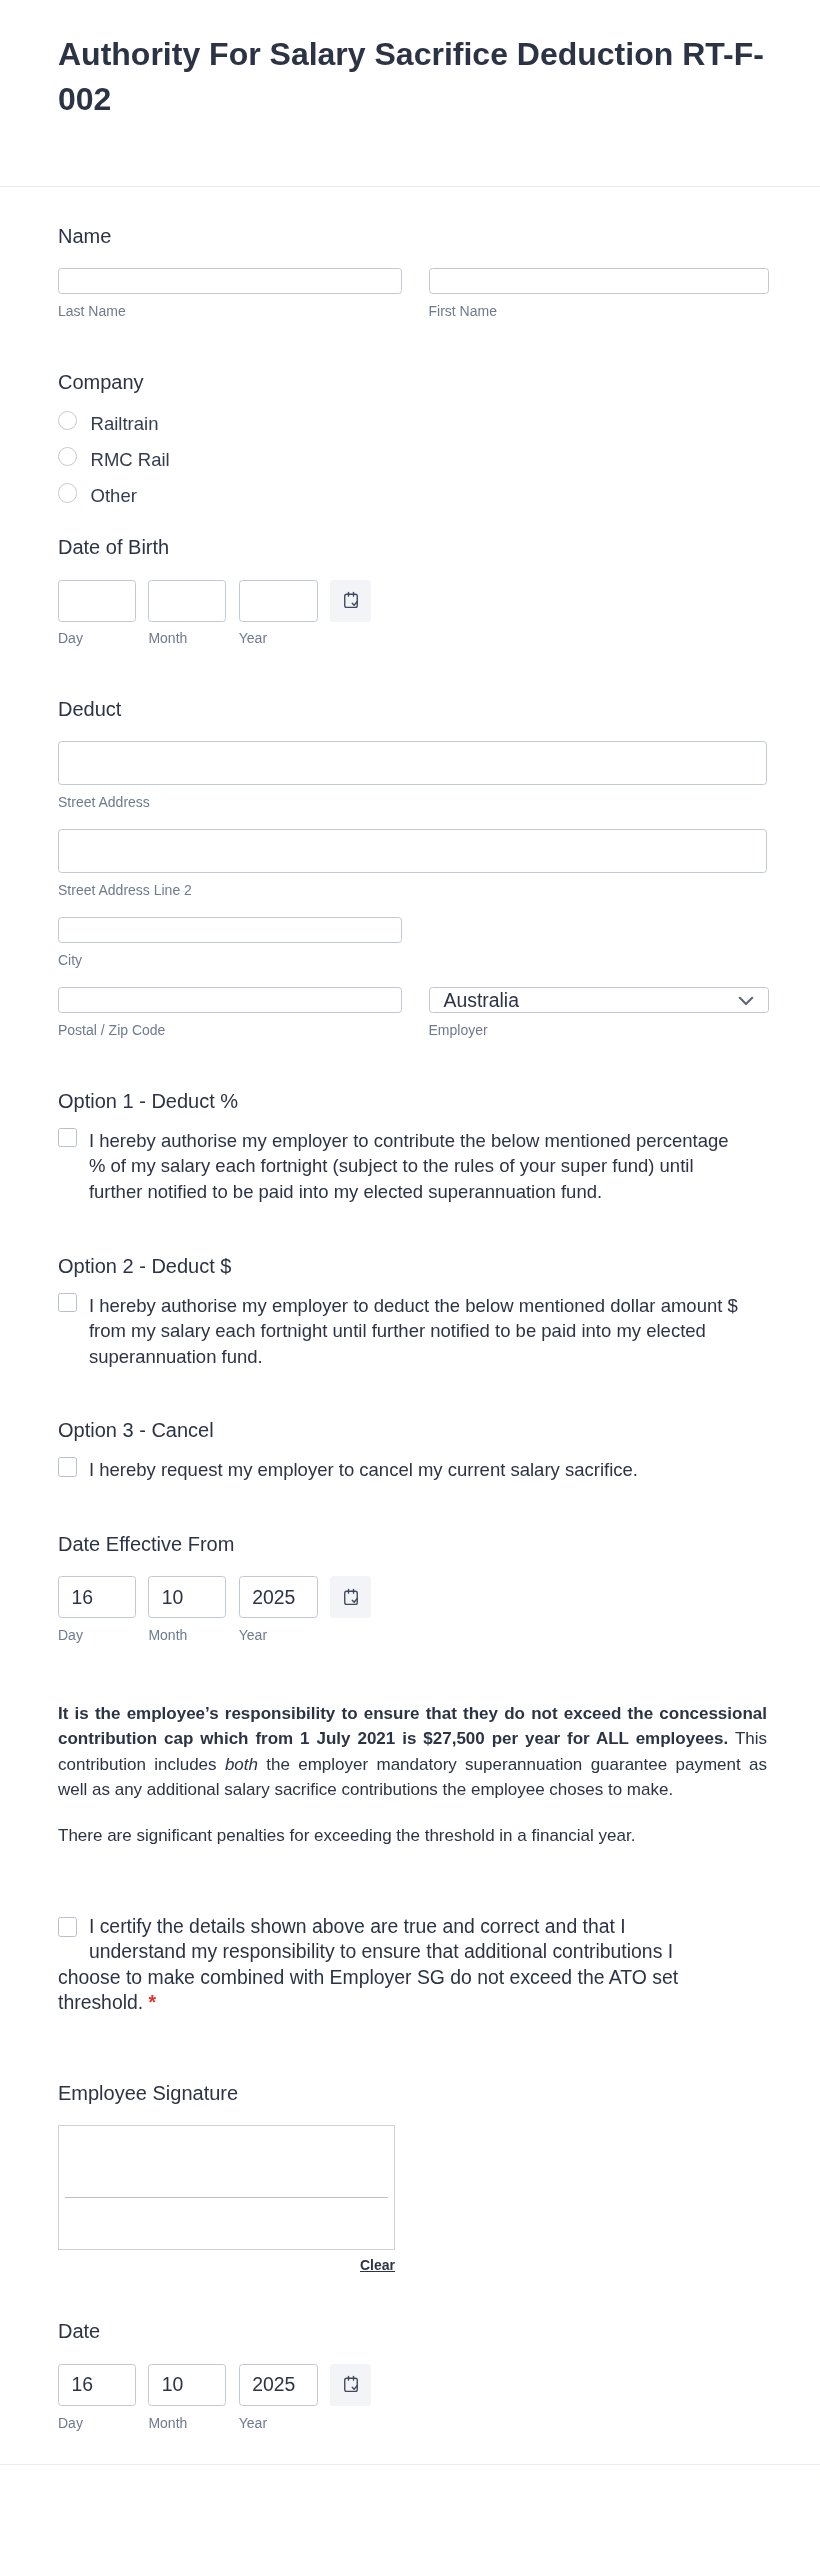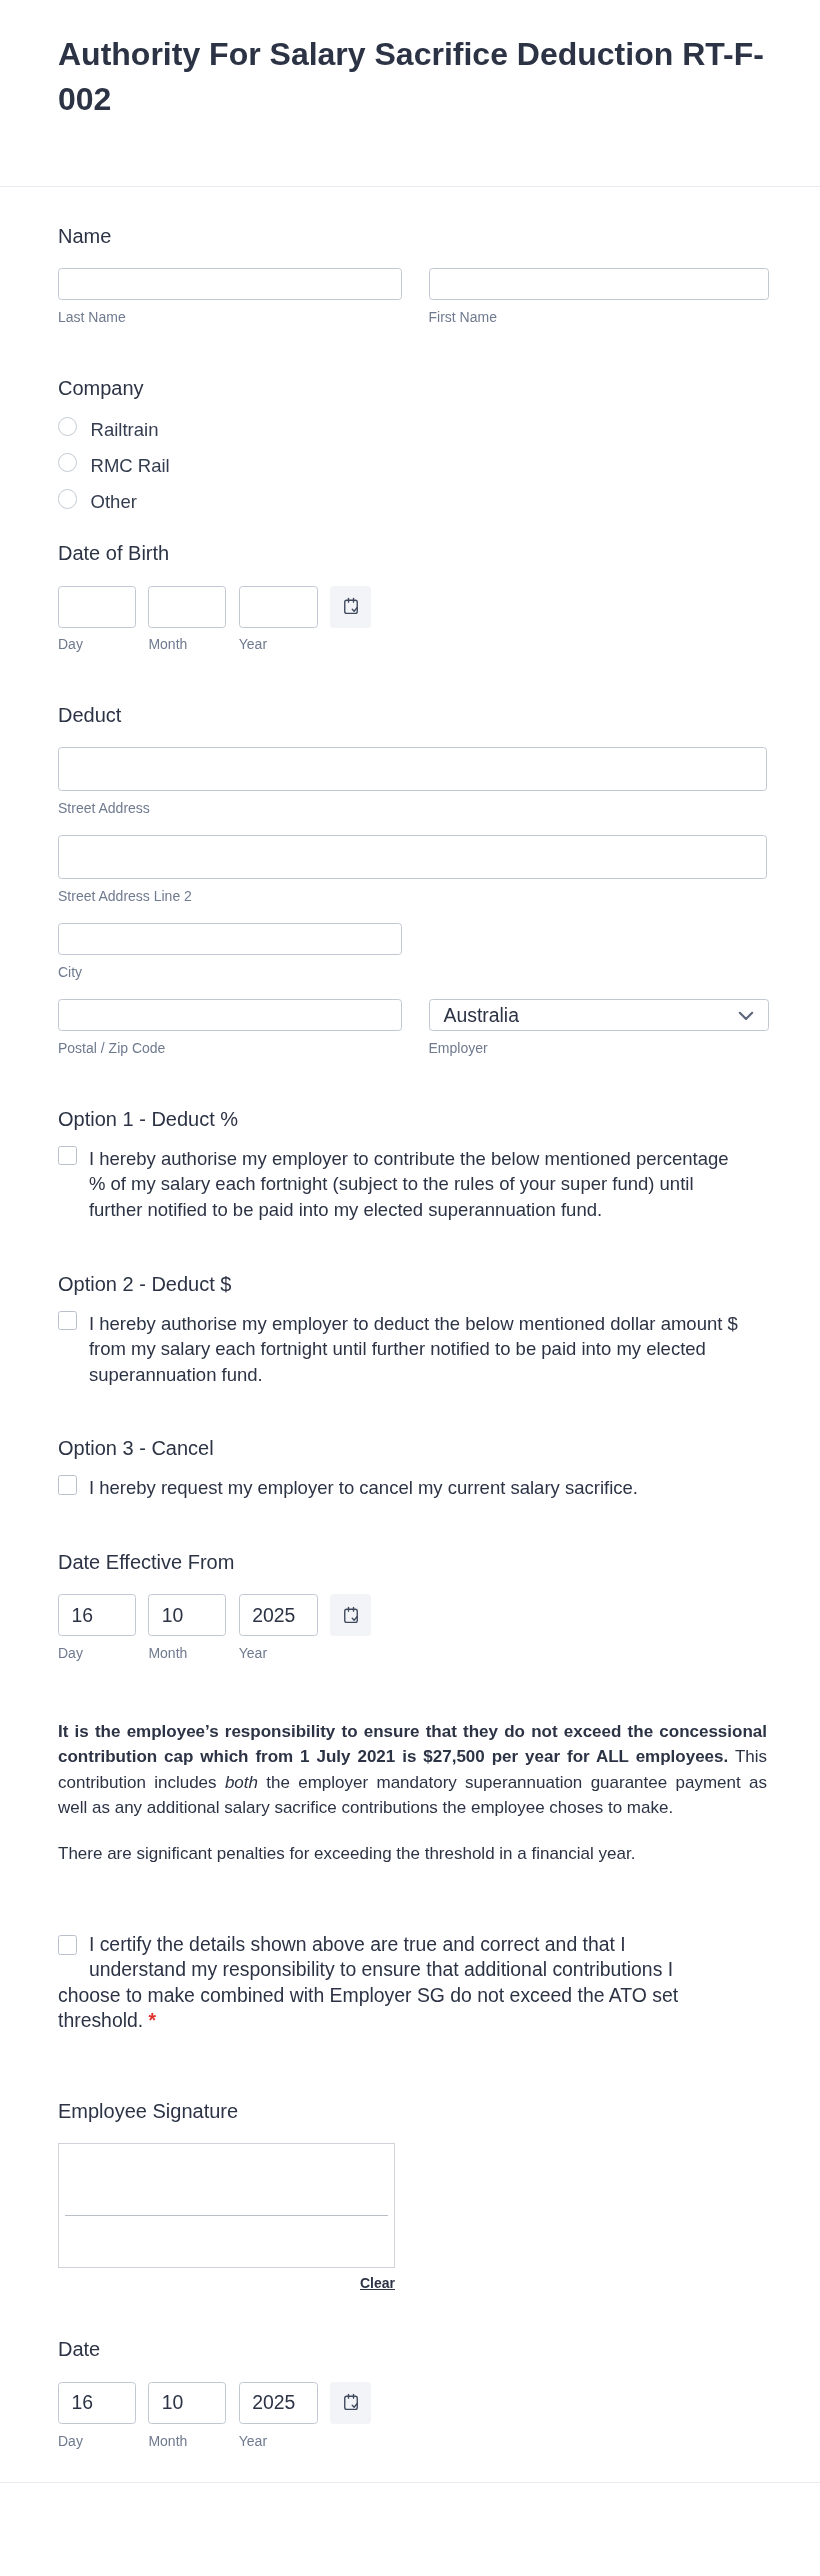--- a/index.html
+++ b/index.html
@@ -19,21 +19,21 @@
   .divider{border:none;border-top:0.9px solid #e8eaf0;margin:64px 0 0 0;height:0;}
 
   .content{padding:37px 53px 0 58px;}
 
   .field{margin-bottom:49px;}
   .field-company{margin-bottom:26.5px;}
   .label{font-size:20px;line-height:25px;font-weight:500;color:#2c3345;}
   .sublabel{font-size:14px;line-height:17.6px;color:#6f7a8f;margin-top:8.8px;}
 
   .text-input{
-    display:block;height:32px;width:100%;box-sizing:border-box;
+    display:block;height:26px;width:100%;box-sizing:border-box;
     border:0.9px solid #c2c8d3;border-radius:3.5px;background:#fff;
     font-family:inherit;font-size:19.4px;color:#2c3345;padding:0 12.4px;outline:none;
   }
   .tall{height:44px;}
   .two-col{display:grid;grid-template-columns:344px 340px;column-gap:26.5px;margin-top:19.4px;}
   .stack{margin-top:19.4px;}
   .gap-row{margin-top:17.6px;}
 
   
   .radio-group{margin-top:16px;}

